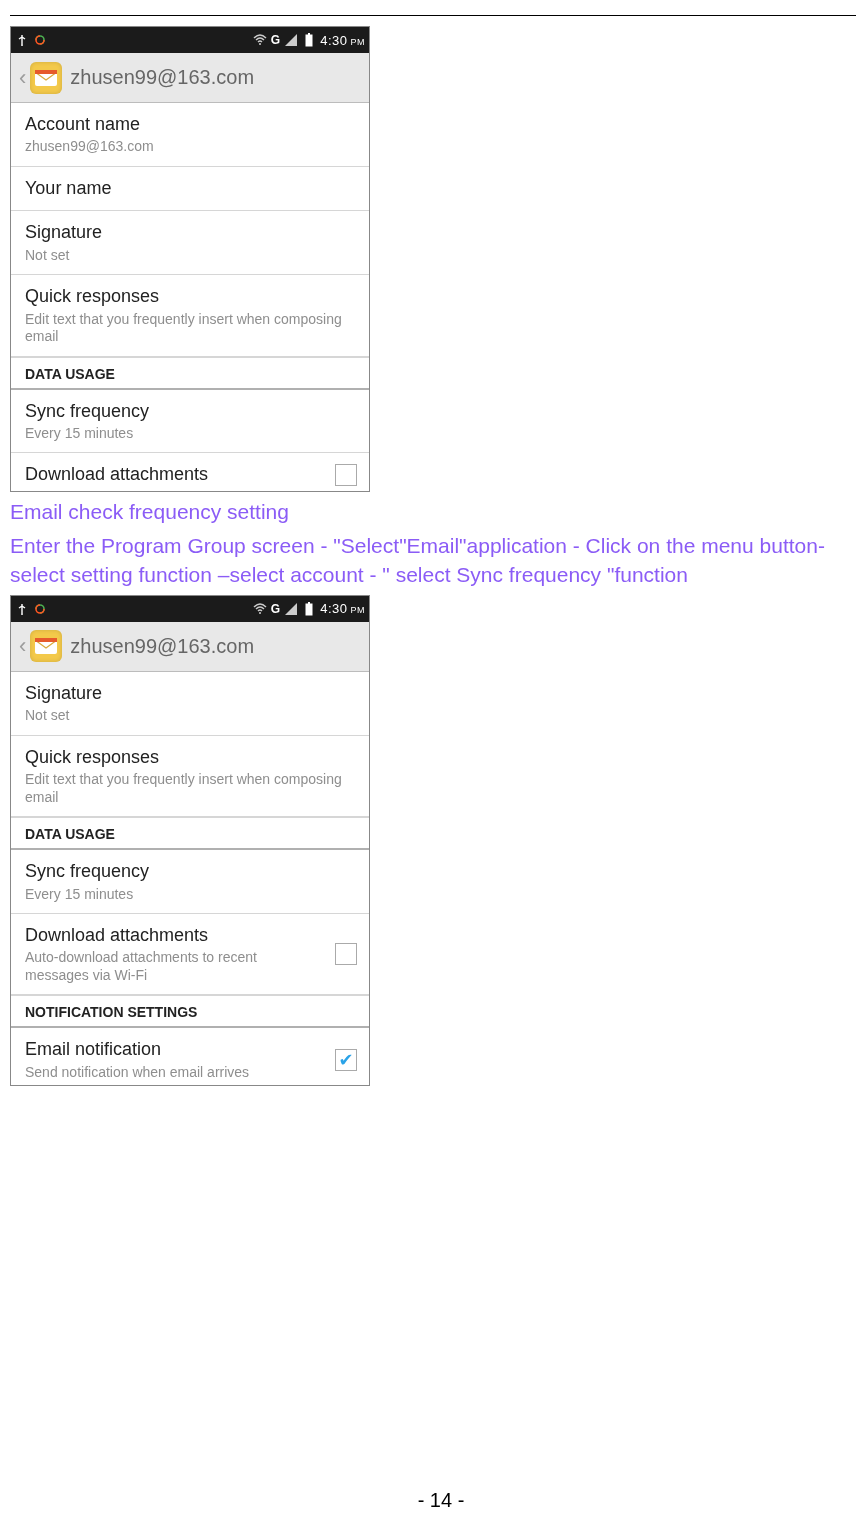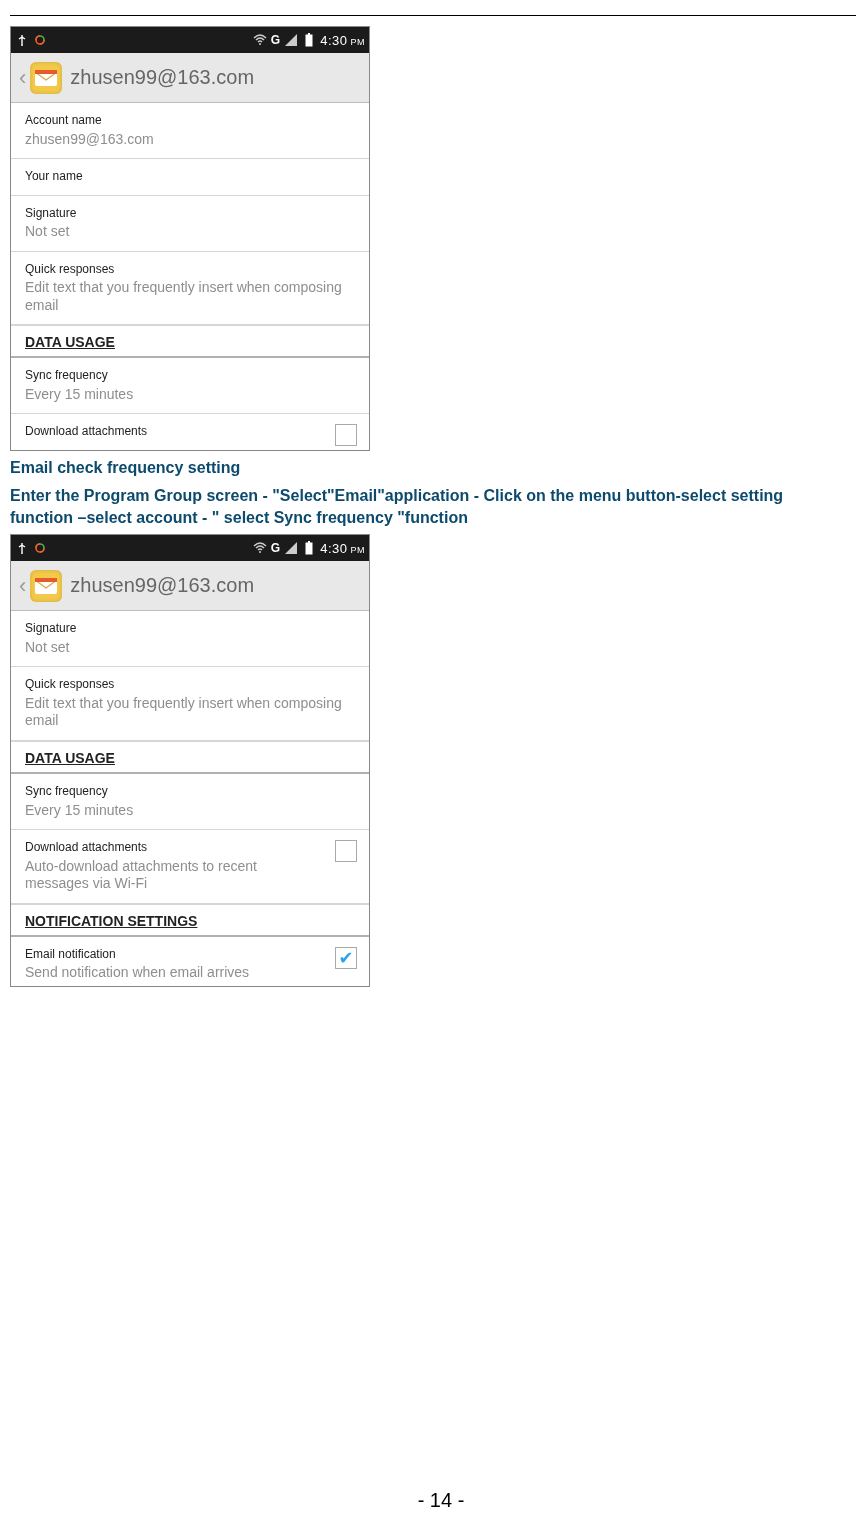--- a/index.html
+++ b/index.html
@@ -53,47 +53,45 @@
       display:flex; align-items:center; justify-content:center; margin:0 8px 0 2px;
       box-shadow: inset 0 0 4px rgba(0,0,0,0.15);
     }
     .mail-icon svg { display:block; }
     .appbar-title { color:#666; font-size:20px; }
     .list { background:#fff; }
     .item {
       padding:10px 12px 10px 14px;
       border-bottom:1px solid #d6d6d6;
     }
-    .item-title { color:#222; font-size:12px; line-height:1.3; }
+    .item-title { color:#222; font-size:18px; line-height:1.3; }
     .item-sub { color:#8e8e8e; font-size:14px; margin-top:2px; line-height:1.25; }
     .section-header {
       font-weight:bold; font-size:14px; color:#222;
       padding:8px 12px 6px 14px;
       border-bottom:2px solid #b0b0b0;
       border-top:1px solid #d6d6d6;
       background:#fff;
-      text-decoration:underline;
-    }
-    .item.with-check { display:flex; align-items:flex-start; justify-content:space-between; gap:24px; }
+    }
+    .item.with-check { display:flex; align-items:center; justify-content:space-between; gap:24px; }
     .item.with-check .txt { flex:1 1 auto; }
     .checkbox {
       width:22px; height:22px; border:1px solid #aaa; background:#fff;
       display:flex; align-items:center; justify-content:center; flex:0 0 auto;
     }
     .checkbox.checked::after {
       content:"✔"; color:#2aa3e8; font-size:18px; line-height:1;
     }
     .cutoff { border-bottom:none; padding-bottom:4px; }
     .body-text {
-      font-size: 16px;
+      font-size: 21px;
       line-height: 1.35;
-      color:#0c4a6e;
+      color:#8b5cf6;
       margin: 2px 0 6px 0;
       max-width: 820px;
-      font-weight: bold;
     }
     .page-number {
       position:absolute;
       bottom:18px;
       left:0; right:0;
       text-align:center;
       font-size:20px;
       color:#000;
       padding-left:16px;
     }

